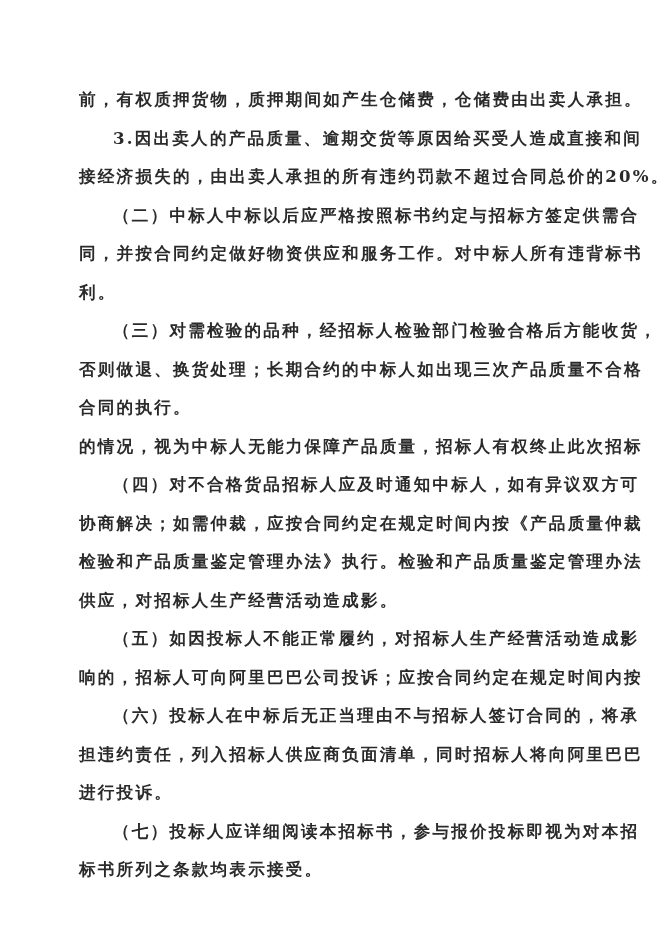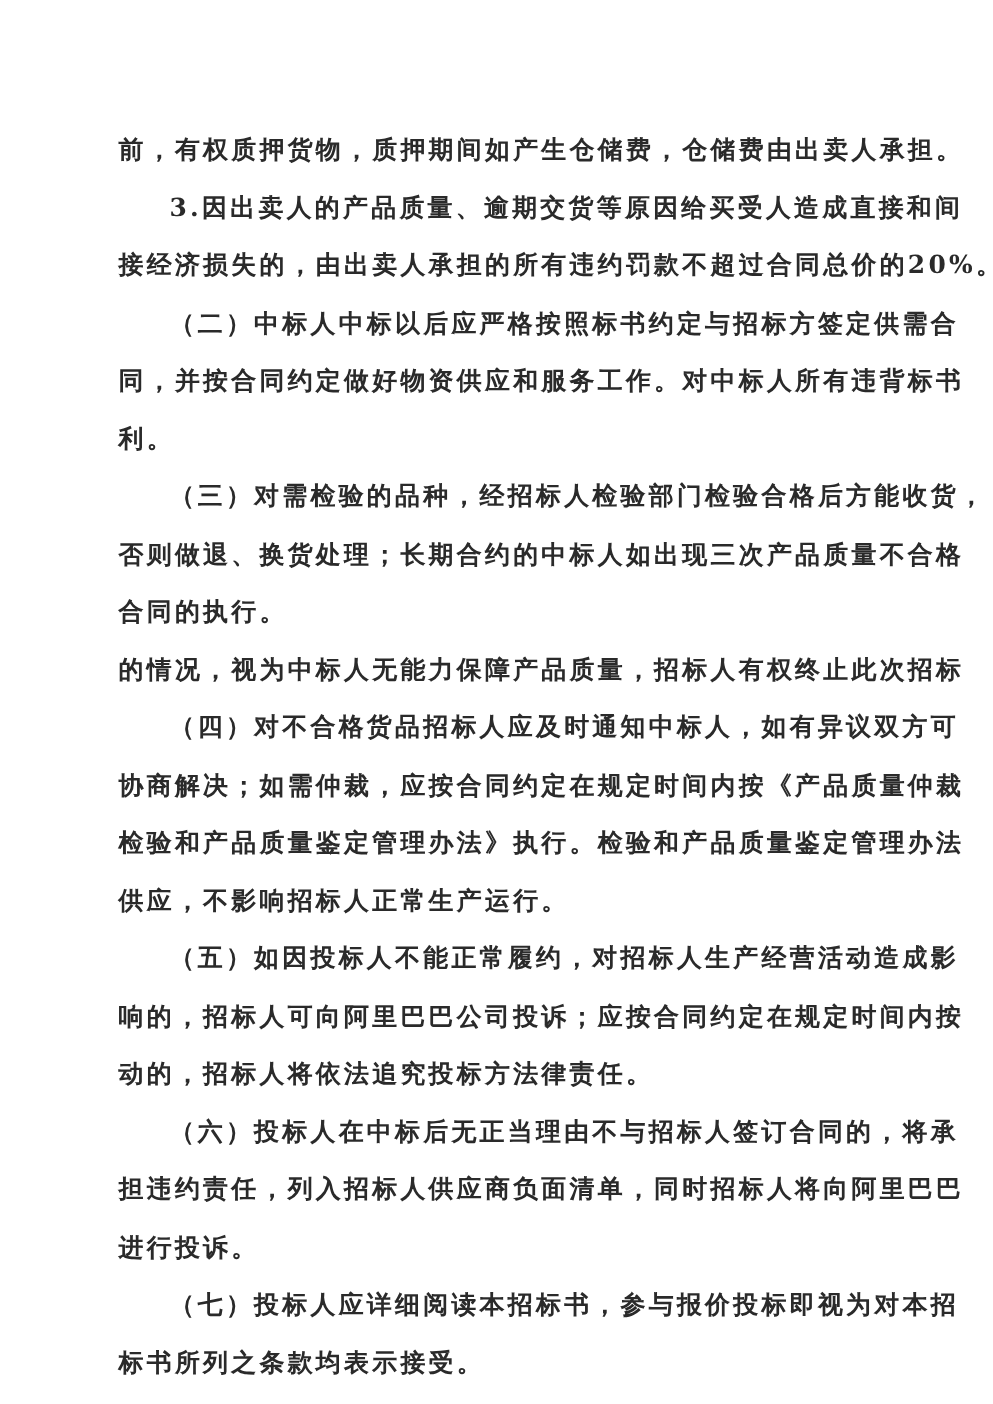--- a/index.html
+++ b/index.html
@@ -22,22 +22,21 @@
   <div class="line indent">（二）中标人中标以后应严格按照标书约定与招标方签定供需合</div>
   <div class="line">同，并按合同约定做好物资供应和服务工作。对中标人所有违背标书</div>
   <div class="line">利。</div>
   <div class="line indent">（三）对需检验的品种，经招标人检验部门检验合格后方能收货，</div>
   <div class="line">否则做退、换货处理；长期合约的中标人如出现三次产品质量不合格</div>
   <div class="line">合同的执行。</div>
   <div class="line">的情况，视为中标人无能力保障产品质量，招标人有权终止此次招标</div>
   <div class="line indent">（四）对不合格货品招标人应及时通知中标人，如有异议双方可</div>
   <div class="line">协商解决；如需仲裁，应按合同约定在规定时间内按《产品质量仲裁</div>
   <div class="line">检验和产品质量鉴定管理办法》执行。检验和产品质量鉴定管理办法</div>
-  <div class="line">供应，不影响招标人正常生产运行。</div>
+  <div class="line">供应，对招标人生产经营活动造成影。</div>
   <div class="line indent">（五）如因投标人不能正常履约，对招标人生产经营活动造成影</div>
   <div class="line">响的，招标人可向阿里巴巴公司投诉；应按合同约定在规定时间内按</div>
-  <div class="line">动的，招标人将依法追究投标方法律责任。</div>
   <div class="line indent">（六）投标人在中标后无正当理由不与招标人签订合同的，将承</div>
   <div class="line">担违约责任，列入招标人供应商负面清单，同时招标人将向阿里巴巴</div>
   <div class="line">进行投诉。</div>
   <div class="line indent">（七）投标人应详细阅读本招标书，参与报价投标即视为对本招</div>
   <div class="line">标书所列之条款均表示接受。</div>
 </div>
 
 </body></html>

